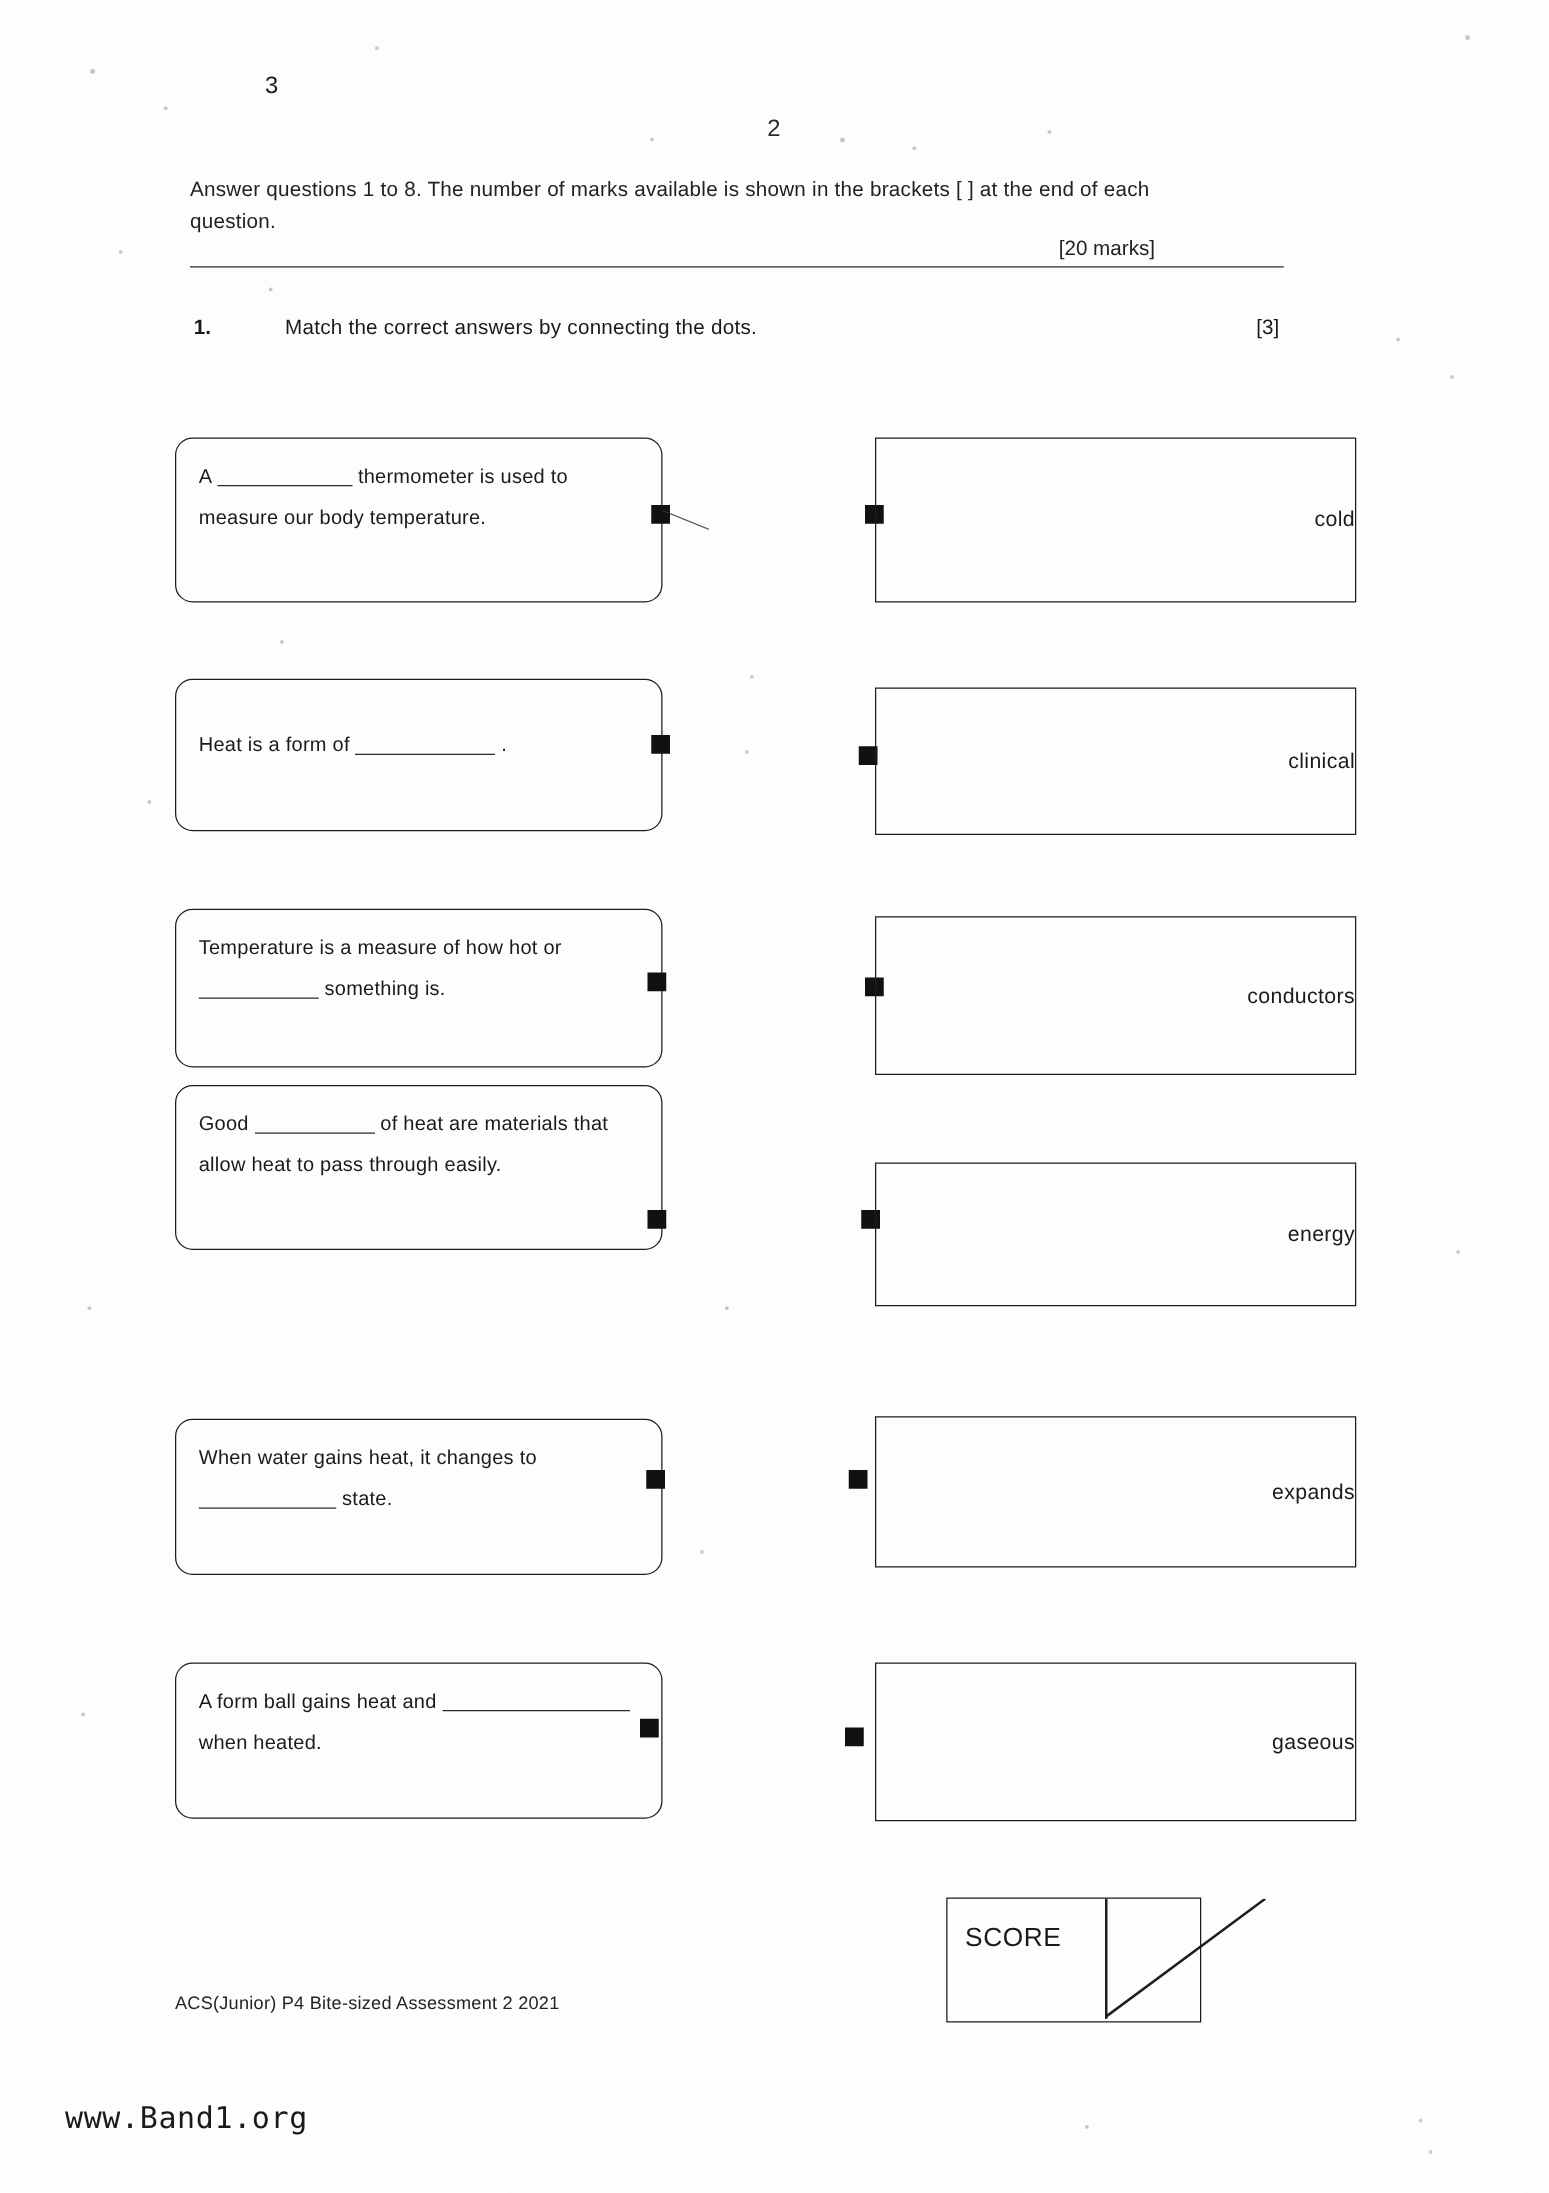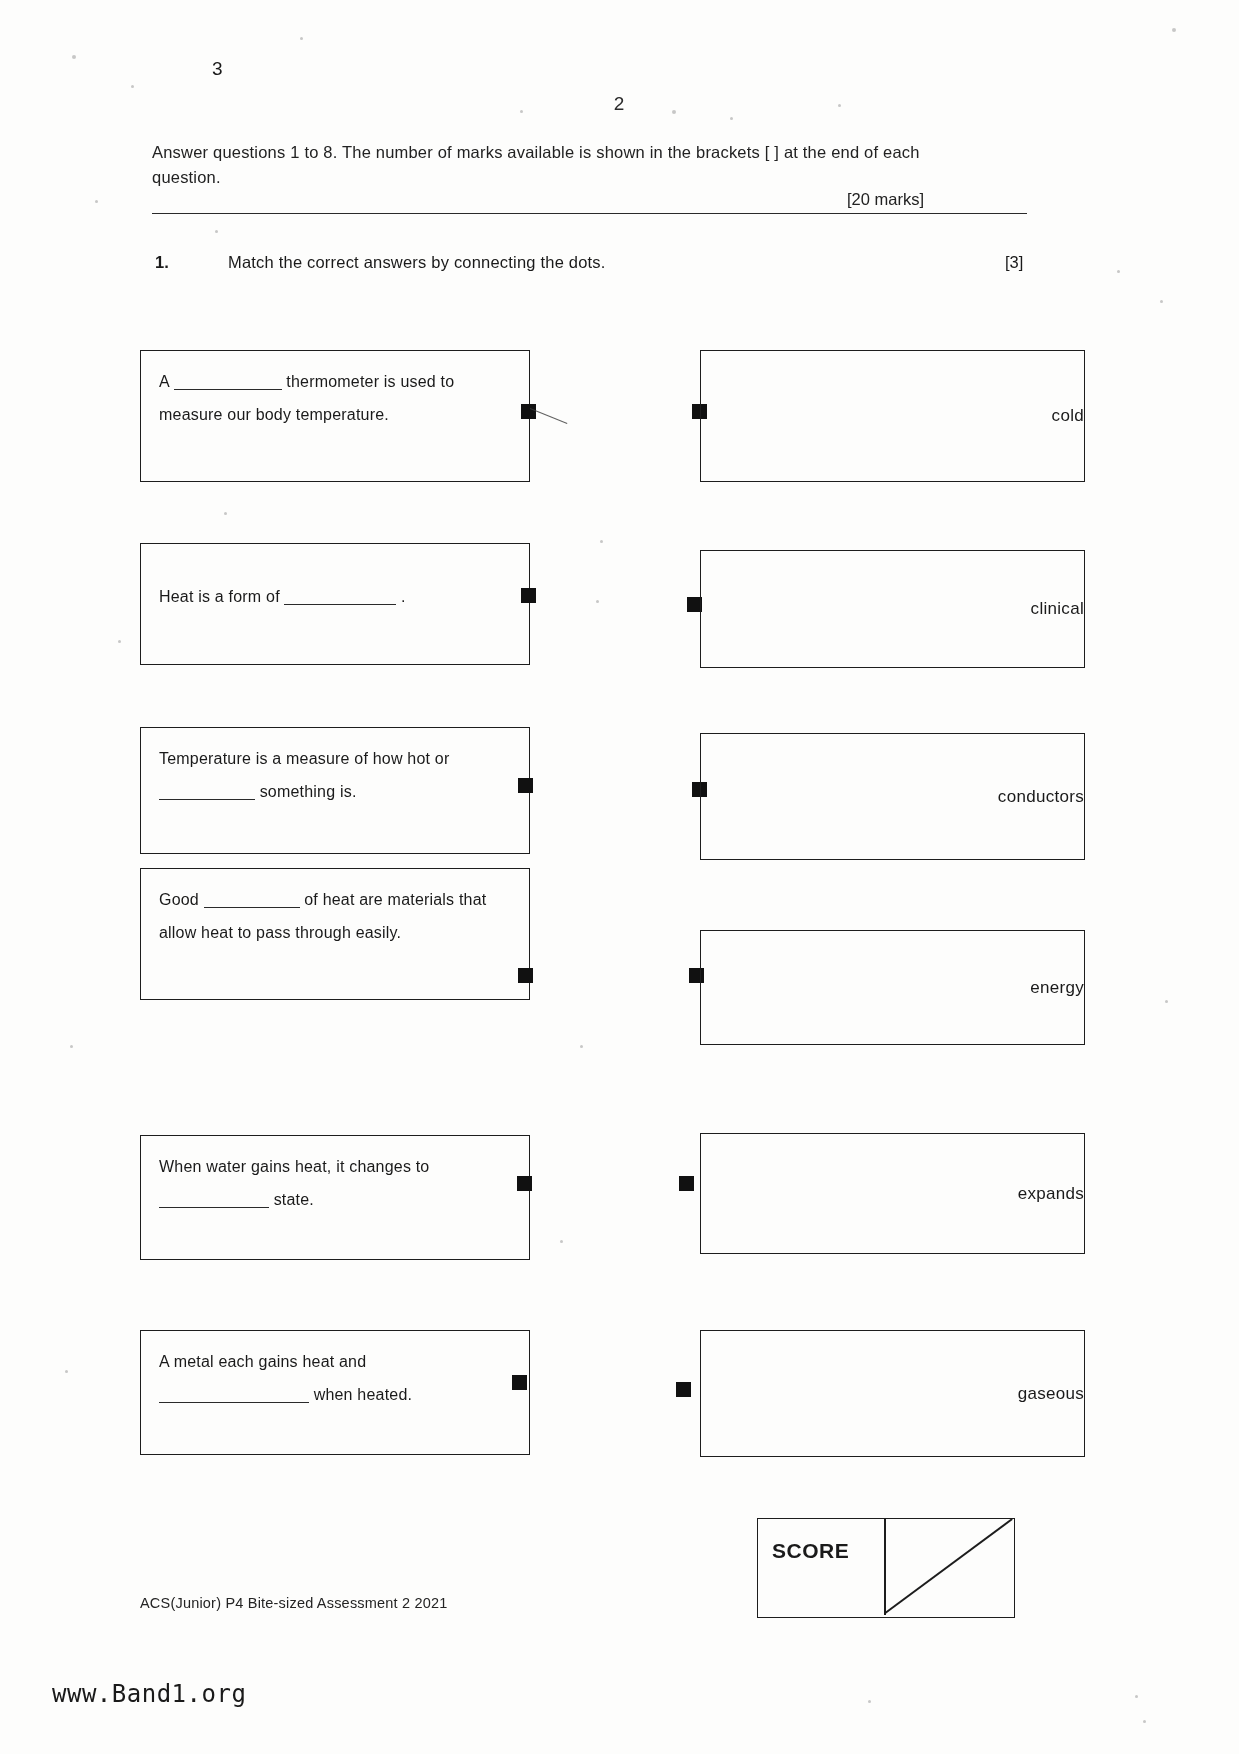--- a/index.html
+++ b/index.html
@@ -89,20 +89,21 @@
     box-sizing: border-box;
     background: transparent;
   }
   .left-box {
     left: 140px;
     width: 390px;
     padding: 14px 16px 10px 18px;
     font-size: 16px;
     line-height: 33px;
     letter-spacing: 0.2px;
+    border-radius: 14px;
   }
   .right-box {
     left: 700px;
     width: 385px;
     display: flex;
     align-items: center;
     justify-content: flex-end;
     font-size: 17px;
     letter-spacing: 0.3px;
   }
@@ -141,25 +142,24 @@
     font-family: "DejaVu Sans Mono", monospace;
     font-size: 24px;
     color: #1a1a1a;
     letter-spacing: 0.5px;
   }
 
   .score-box {
     position: absolute;
     top: 1518px;
     left: 757px;
-    width: 258px;
+    width: 204px;
     height: 100px;
     border: 1.8px solid #1d1d1d;
     box-sizing: border-box;
-    font-weight: bold;
   }
   .score-label {
     position: absolute;
     top: 20px;
     left: 14px;
     font-size: 21px;
     letter-spacing: 0.5px;
   }
   .score-divider {
     position: absolute;
@@ -285,21 +285,21 @@
   <span class="blank" style="width:110px;"></span>
   <span>state.</span>
 </div>
 <div class="dot" style="top:1176px; left:517px;"></div>
 <div class="dot" style="top:1176px; left:679px;"></div>
 <div class="right-box" style="top:1133px; height:121px;">
   <span>expands</span>
 </div>
 
 <div class="left-box" style="top:1330px; height:125px;">
-  <span>A metal each gains heat and</span>
+  <span>A form ball gains heat and</span>
   <span class="blank" style="width:150px;"></span>
   <span>when heated.</span>
 </div>
 <div class="dot" style="top:1375px; left:512px;"></div>
 <div class="dot" style="top:1382px; left:676px;"></div>
 <div class="right-box" style="top:1330px; height:127px;">
   <span>gaseous</span>
 </div>
 
 <div class="score-box">

